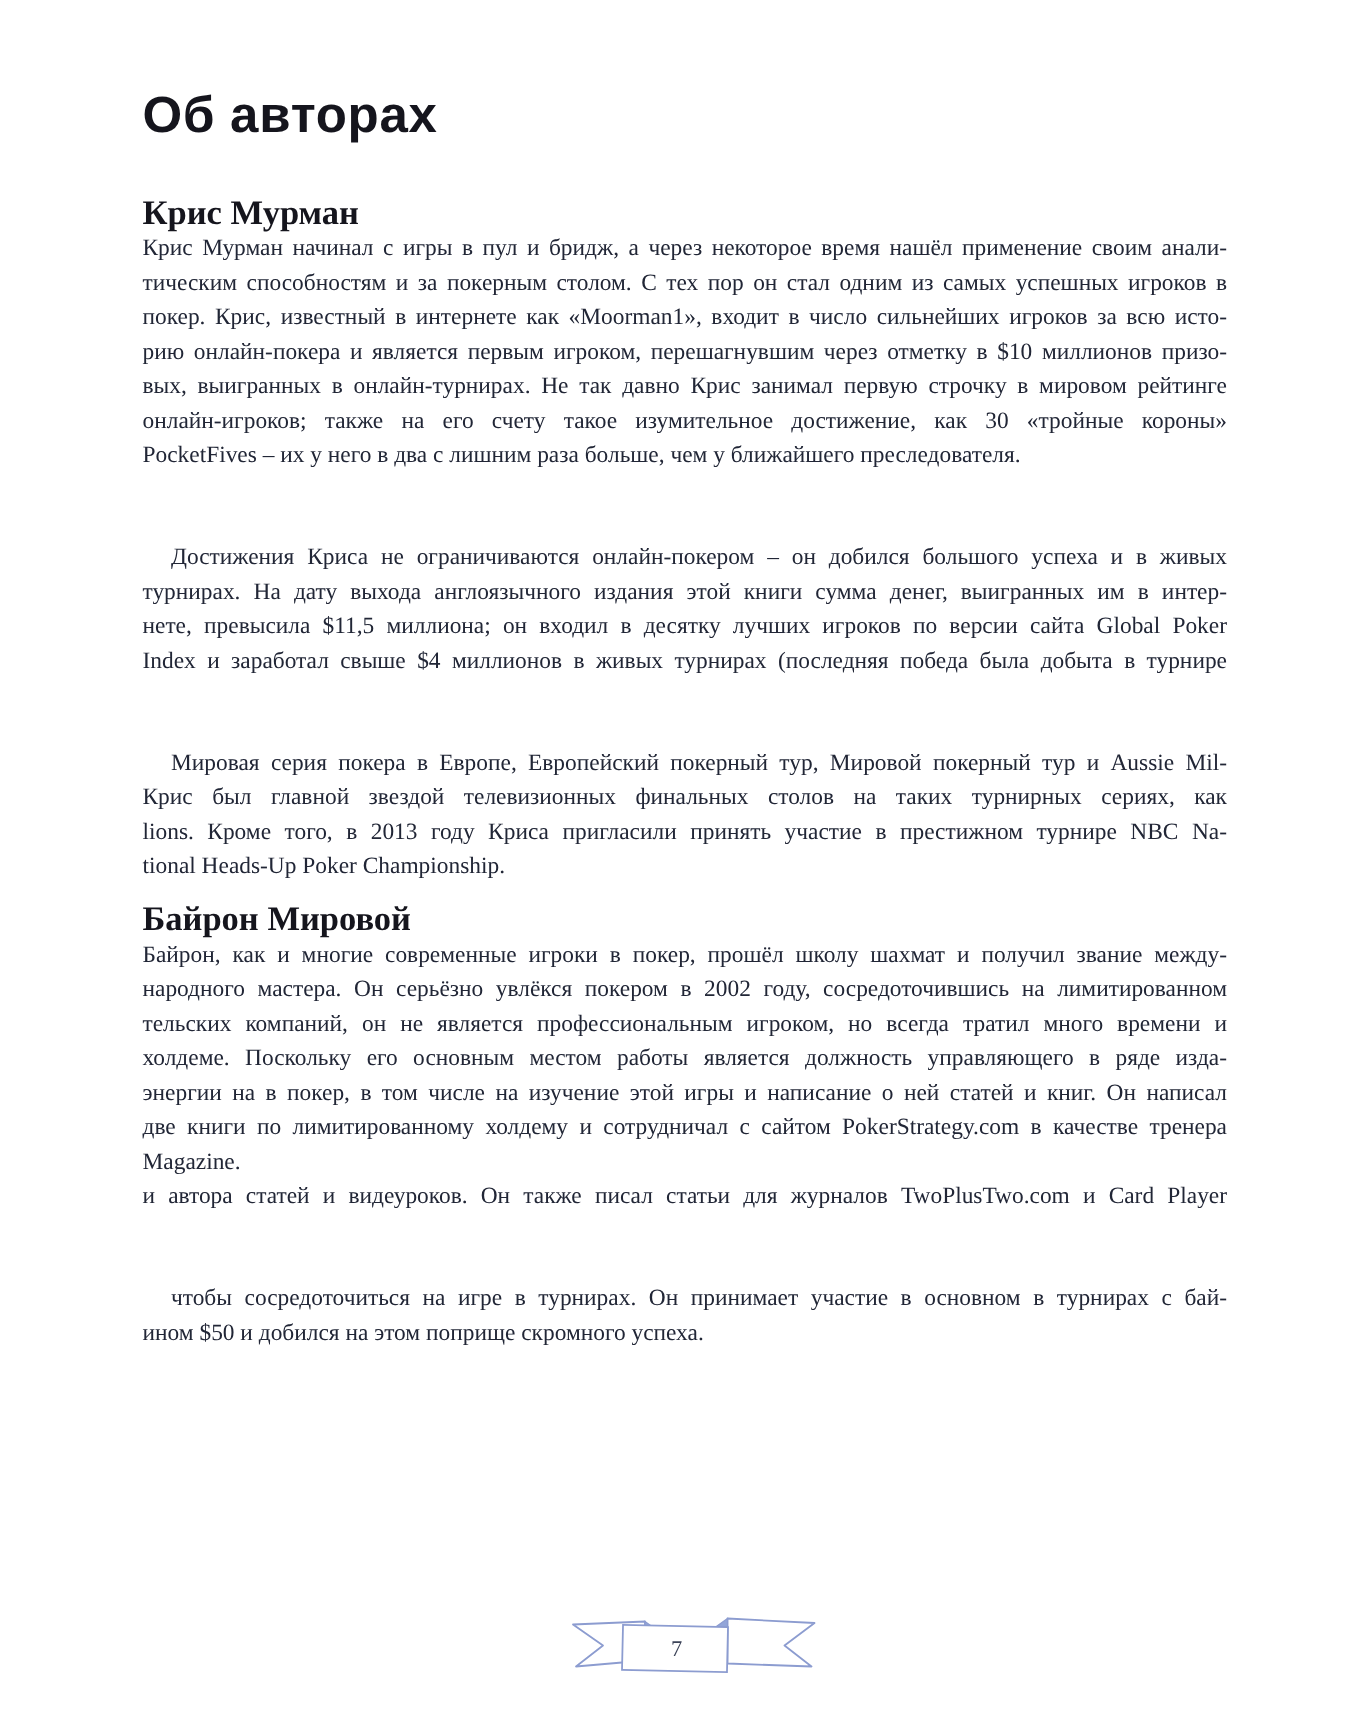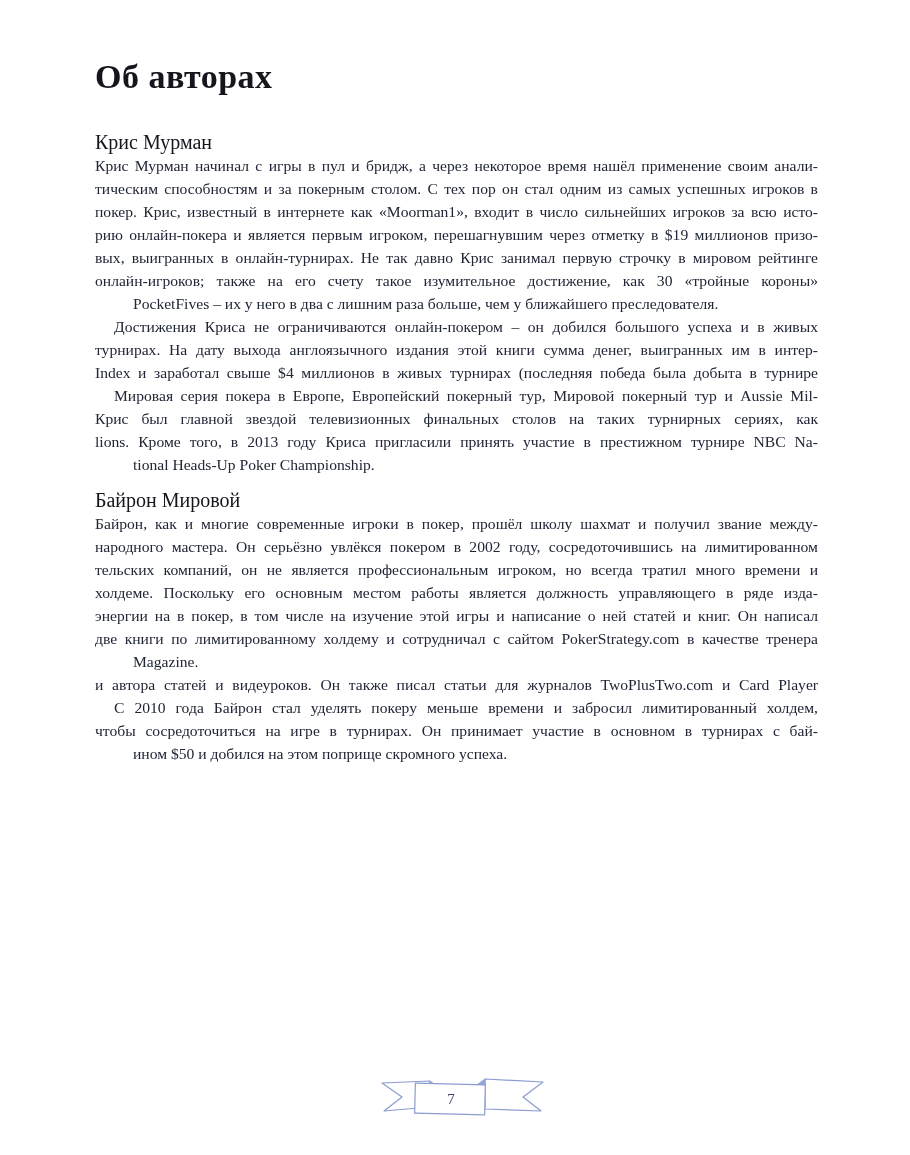--- a/index.html
+++ b/index.html
@@ -15,46 +15,46 @@
   .page{
     position:relative;
     width:910px;height:1155px;
     background:var(--page_background);
     font-family:"Liberation Serif","DejaVu Serif",serif;
     color:var(--body_text);
     padding:56px 92px 0 95px;
     overflow:hidden;
   }
   .page-title{
-    font-family:Liberation Serif, serif;
+    font-family:Liberation Sans, sans-serif;
     font-weight:700;
     font-size:34px;
     line-height:42px;
     letter-spacing:0.5px;
     color:var(--title_text);
     margin-bottom:33px;
   }
   .section-heading{
     font-family:"Liberation Serif","DejaVu Serif",serif;
-    font-weight:400;
-    font-size:20px;
+    font-weight:700;
+    font-size:23px;
     line-height:22px;
     color:var(--title_text);
     margin-bottom:1px;
   }
   .author-section + .author-section{margin-top:13px;}
   .para{font-size:15.6px;}
   .line{
     line-height:23px;
     text-align:justify;
     text-align-last:justify;
     white-space:normal;
   }
-  .line.last{text-align-last:left;margin-left:38px;}
-  .para.indented .line:first-child{text-indent:19px;}
+  .line.last{text-align-last:left;}
+  .para.indented .line:first-child{text-indent:19px;margin-top:45px;}
   .ribbon-wrap{
     position:absolute;
     top:1072px;
     left:calc(50% + 6px);
     transform:translateX(-50%);
     width:172px;height:50px;
   }
   .ribbon-wrap svg{display:block;width:172px;height:50px;}
   .ribbon-tail{fill:#ffffff;stroke:var(--ribbon_outline);stroke-width:1.2;stroke-linejoin:round;}
   .ribbon-fold{fill:var(--ribbon_fold);stroke:var(--ribbon_outline);stroke-width:0.8;}
@@ -72,28 +72,29 @@
 
   <h1 class="page-title">Об авторах</h1>
 
   <section class="author-section">
     <h2 class="section-heading">Крис Мурман</h2>
     <div class="para-block">
         <div class="para">
           <div class="line">Крис Мурман начинал с игры в пул и бридж, а через некоторое время нашёл применение своим анали-</div>
           <div class="line">тическим способностям и за покерным столом. С тех пор он стал одним из самых успешных игроков в</div>
           <div class="line">покер. Крис, известный в интернете как «Moorman1», входит в число сильнейших игроков за всю исто-</div>
-          <div class="line">рию онлайн-покера и является первым игроком, перешагнувшим через отметку в $19 миллионов призо-</div>
+          <div class="line">рию онлайн-покера и является первым игроком, перешагнувшим через отметку в $10 миллионов призо-</div>
           <div class="line">вых, выигранных в онлайн-турнирах. Не так давно Крис занимал первую строчку в мировом рейтинге</div>
           <div class="line">онлайн-игроков; также на его счету такое изумительное достижение, как 30 «тройные короны»</div>
           <div class="line last">PocketFives – их у него в два с лишним раза больше, чем у ближайшего преследователя.</div>
         </div>
         <div class="para indented">
           <div class="line">Достижения Криса не ограничиваются онлайн-покером – он добился большого успеха и в живых</div>
           <div class="line">турнирах. На дату выхода англоязычного издания этой книги сумма денег, выигранных им в интер-</div>
+          <div class="line">нете, превысила $11,5 миллиона; он входил в десятку лучших игроков по версии сайта Global Poker</div>
           <div class="line">Index и заработал свыше $4 миллионов в живых турнирах (последняя победа была добыта в турнире</div>
         </div>
         <div class="para indented">
           <div class="line">Мировая серия покера в Европе, Европейский покерный тур, Мировой покерный тур и Aussie Mil-</div>
           <div class="line">Крис был главной звездой телевизионных финальных столов на таких турнирных сериях, как</div>
           <div class="line">lions. Кроме того, в 2013 году Криса пригласили принять участие в престижном турнире NBC Na-</div>
           <div class="line last">tional Heads-Up Poker Championship.</div>
         </div>
       </div>
   </section>
@@ -105,21 +106,20 @@
           <div class="line">Байрон, как и многие современные игроки в покер, прошёл школу шахмат и получил звание между-</div>
           <div class="line">народного мастера. Он серьёзно увлёкся покером в 2002 году, сосредоточившись на лимитированном</div>
           <div class="line">тельских компаний, он не является профессиональным игроком, но всегда тратил много времени и</div>
           <div class="line">холдеме. Поскольку его основным местом работы является должность управляющего в ряде изда-</div>
           <div class="line">энергии на в покер, в том числе на изучение этой игры и написание о ней статей и книг. Он написал</div>
           <div class="line">две книги по лимитированному холдему и сотрудничал с сайтом PokerStrategy.com в качестве тренера</div>
           <div class="line last">Magazine.</div>
           <div class="line">и автора статей и видеуроков. Он также писал статьи для журналов TwoPlusTwo.com и Card Player</div>
         </div>
         <div class="para indented">
-          <div class="line">С 2010 года Байрон стал уделять покеру меньше времени и забросил лимитированный холдем,</div>
           <div class="line">чтобы сосредоточиться на игре в турнирах. Он принимает участие в основном в турнирах с бай-</div>
           <div class="line last">ином $50 и добился на этом поприще скромного успеха.</div>
         </div>
       </div>
   </section>
 
   <div class="ribbon-wrap">
     <svg viewBox="0 0 172 50">
       <polygon class="ribbon-tail" points="55,9 7,11 27,25 9,39 55,35"></polygon>
       <polygon class="ribbon-tail" points="110,7 168,10 148,25 166,39 110,37"></polygon>

